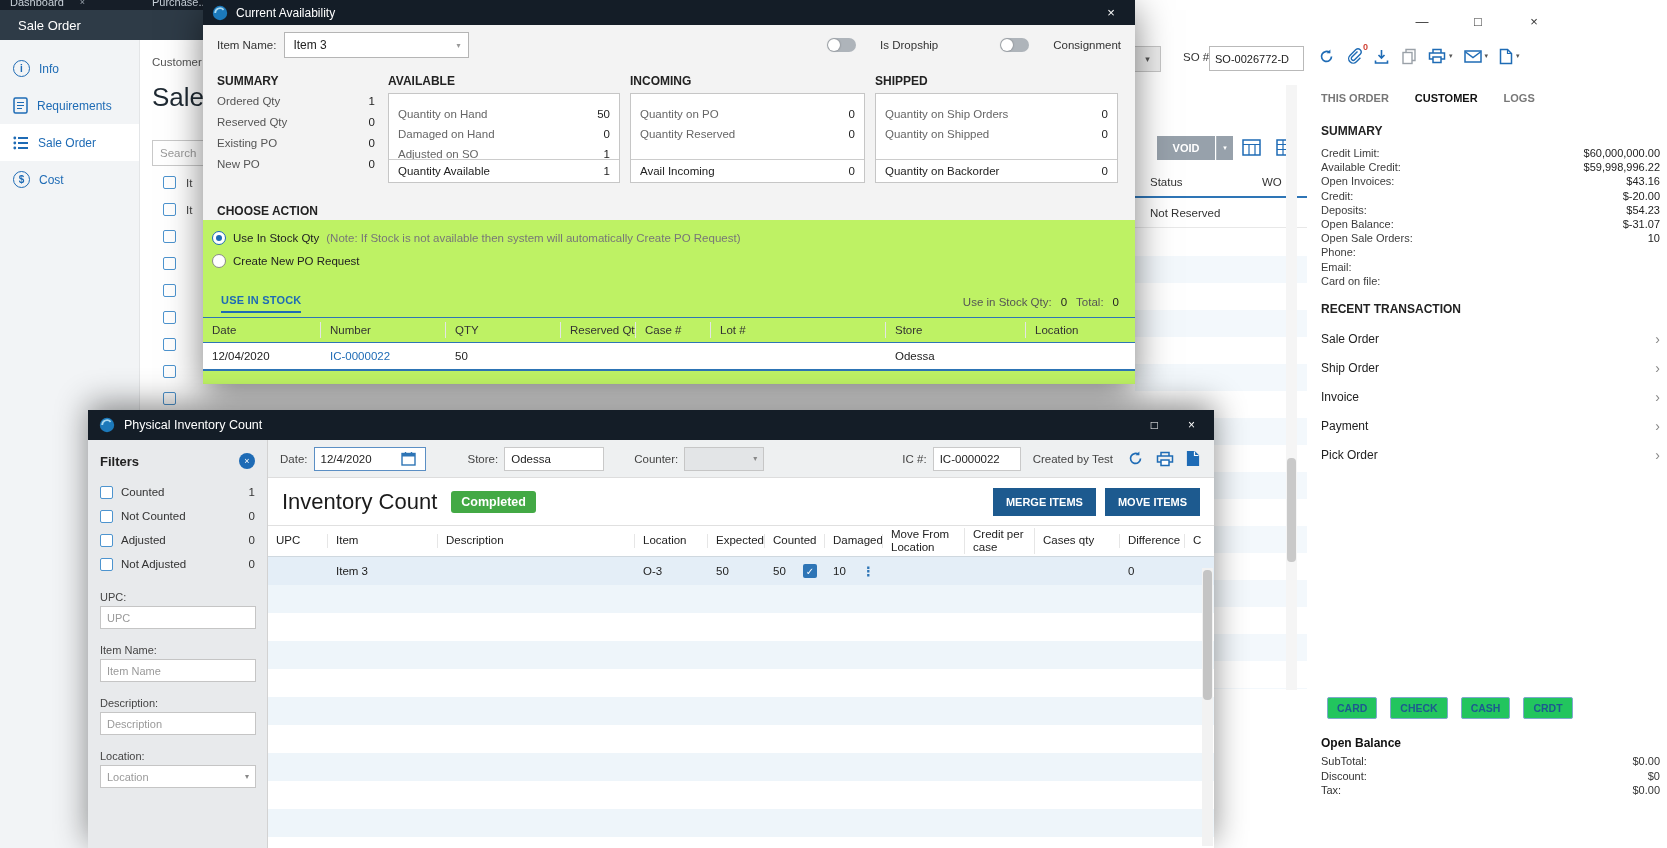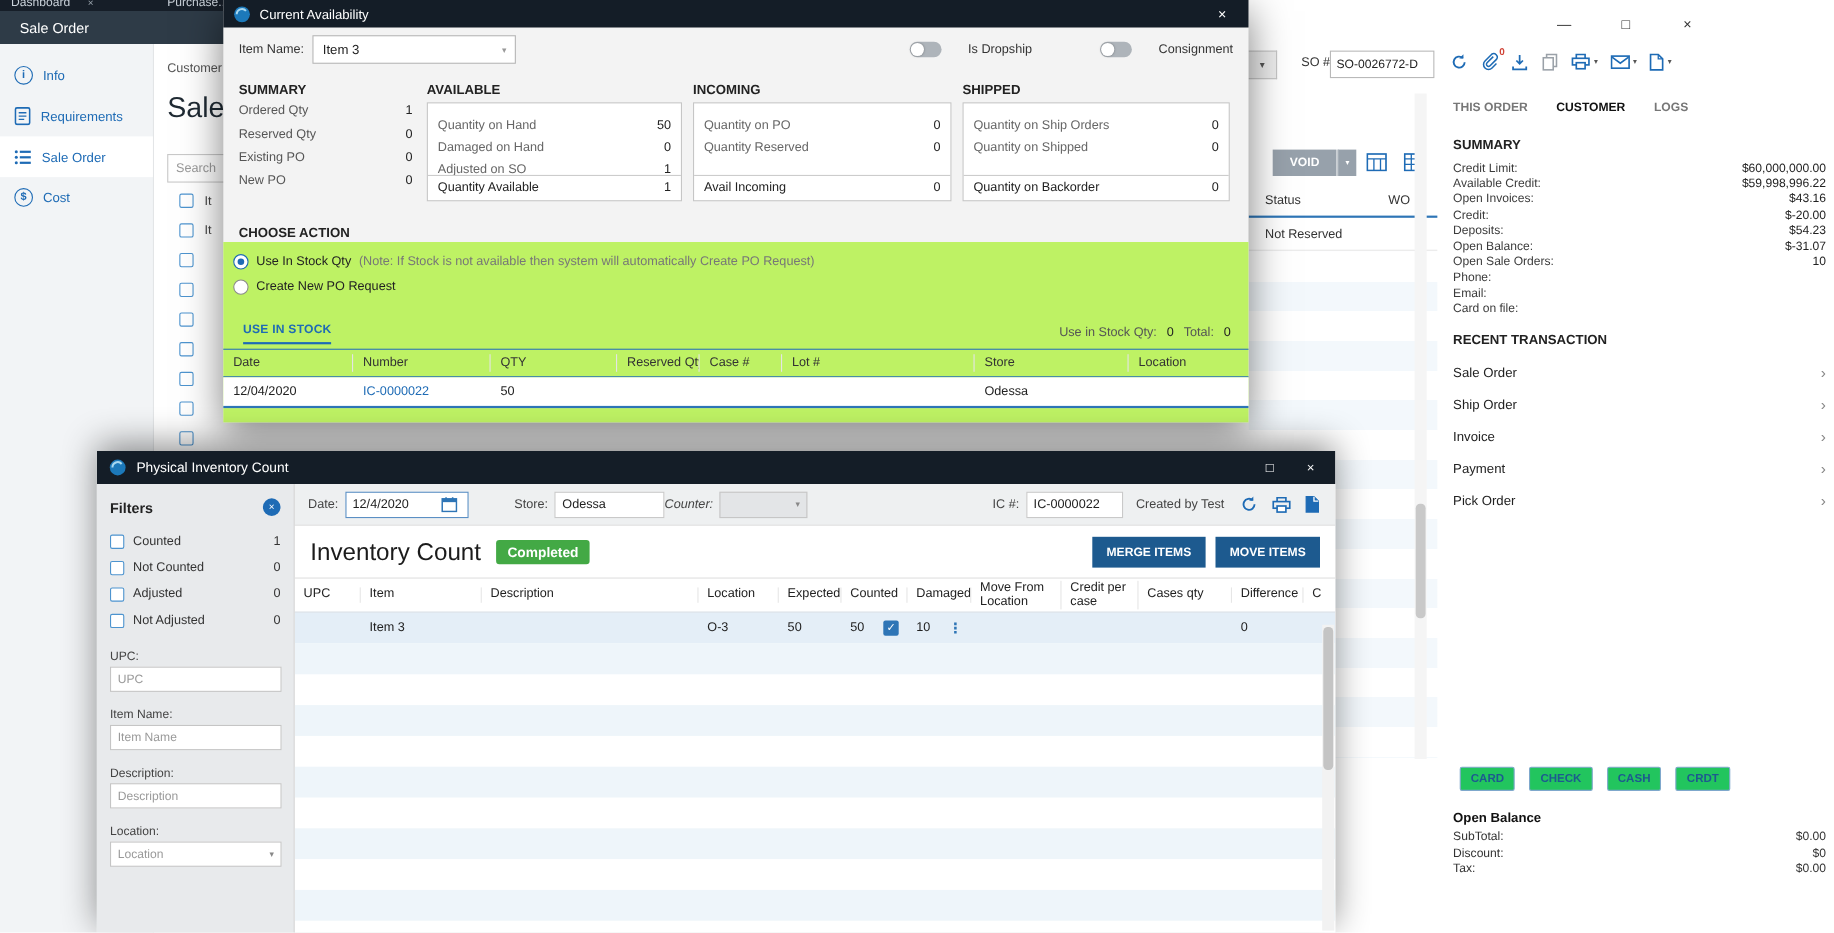--- a/index.html
+++ b/index.html
@@ -618,21 +618,21 @@
         <span>
             <svg width="15" height="15" viewBox="0 0 15 15">
               <rect x="1" y="2.5" width="13" height="11.5" fill="none" stroke="#2e75b6" stroke-width="1.4"></rect>
               <rect x="1" y="2.5" width="13" height="3" fill="#2e75b6"></rect>
               <path d="M4.5 1v3M10.5 1v3" stroke="#2e75b6" stroke-width="1.4" fill="none"></path>
             </svg>
           </span>
       </span>
       <span style="margin-left:42px;">Store:</span>
       <input class="tb-input" style="width: 100px;" value="Odessa">
-      <span style="font-style:italic;">Counter:</span>
+      <span style="margin-left:30px;">Counter:</span>
       <span class="counter-dd">
           <span>▾</span>
         </span>
       <span style="flex:1;"></span>
       <span>IC #:</span>
       <input class="tb-input" style="width: 88px;" value="IC-0000022">
       <span style="margin-left:12px;">Created by Test</span>
       <span class="tb-icons">
         <span>
             <svg width="17" height="17" viewBox="0 0 17 17">

